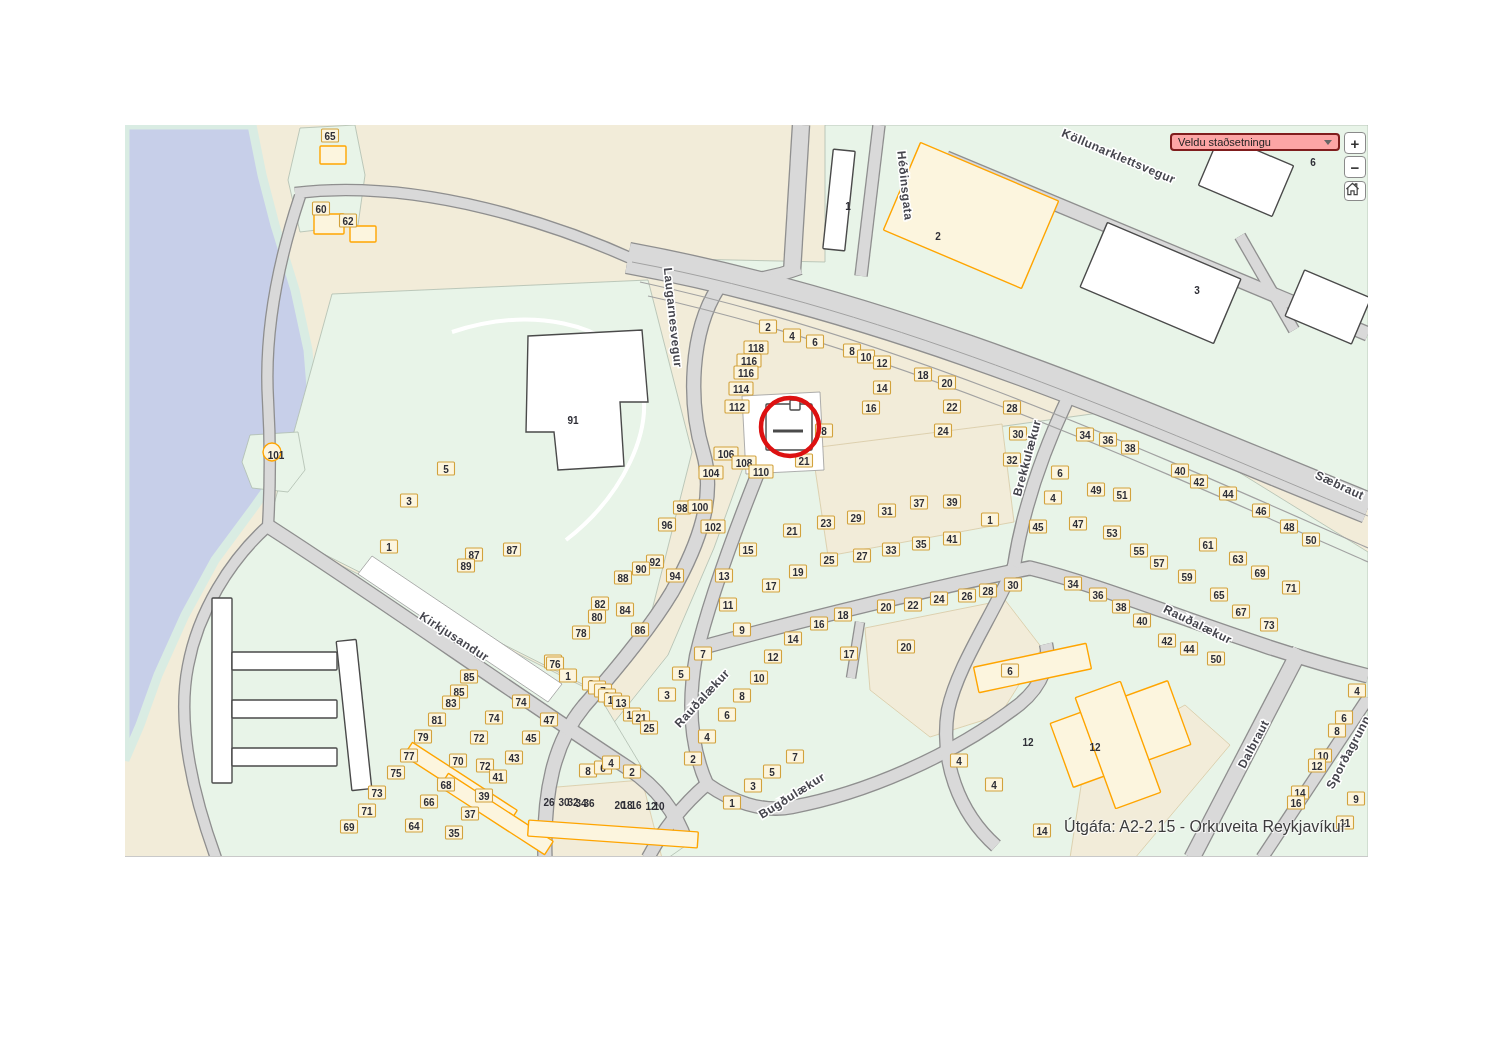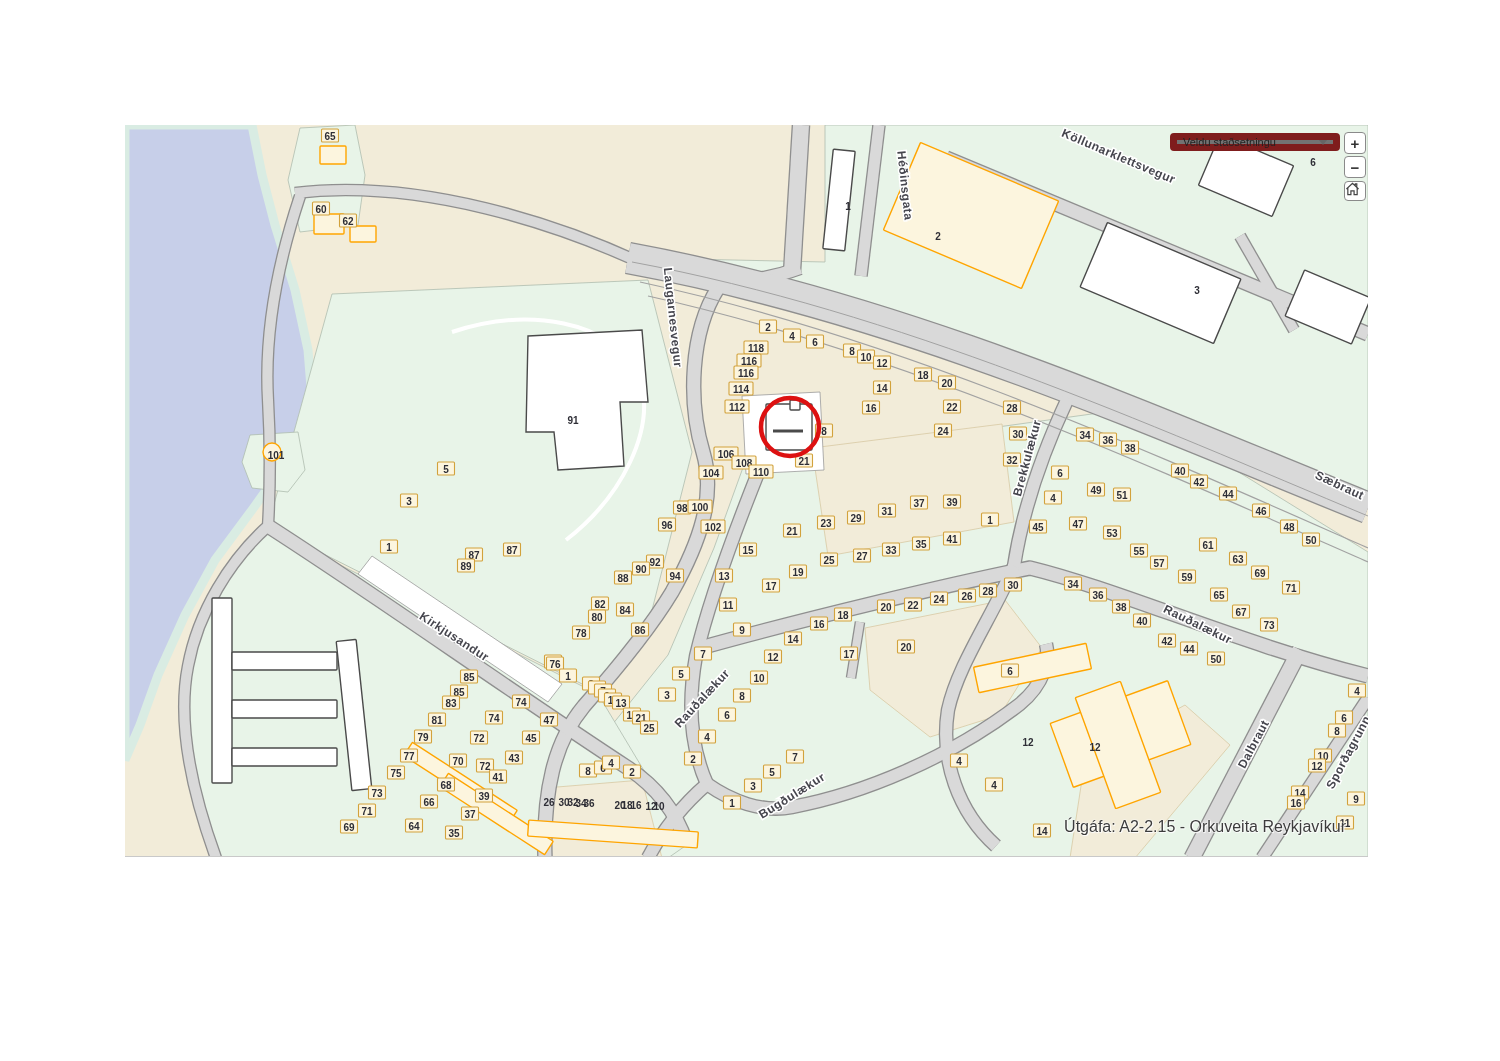--- a/index.html
+++ b/index.html
@@ -2,22 +2,22 @@
 <html><head>
 <meta charset="utf-8">
 <style>
   html,body{margin:0;padding:0;background:#ffffff;}
   .page{position:relative;width:1500px;height:1061px;background:#ffffff;overflow:hidden;
         font-family:"Liberation Sans",sans-serif;}
   .map{position:absolute;left:125px;top:125px;width:1243px;height:731px;overflow:hidden;
        background:#f2ecd9;border-bottom:1px solid #c9c9c9;}
   .map svg{position:absolute;left:0;top:0;}
   .map svg text{font-family:"Liberation Sans","DejaVu Sans",sans-serif;}
-  .dropdown{position:absolute;left:1045px;top:8px;width:170px;height:18px;background:#737373;
-            border:7px solid #7f1d1d;border-radius:4px;display:flex;align-items:center;
+  .dropdown{position:absolute;left:1045px;top:8px;width:170px;height:18px;background:#fca5a5;
+            border:2px solid #7f1d1d;border-radius:4px;display:flex;align-items:center;
             justify-content:space-between;padding:0 6px;box-sizing:border-box;
             font-size:11px;color:#222;cursor:pointer;}
   .chev{width:0;height:0;border-left:4px solid transparent;border-right:4px solid transparent;
         border-top:5px solid #666;margin-left:6px;}
   .sqbtn{position:absolute;left:1219px;width:22px;height:22px;background:#ffffff;
          border:1px solid #8a8a8a;border-radius:4px;font-size:15px;font-weight:bold;color:#333;
          display:flex;align-items:center;justify-content:center;cursor:pointer;padding:0;
          box-sizing:border-box;font-family:"Liberation Sans",sans-serif;}
   #zoomin{top:7px;}
   #zoomout{top:31px;}

